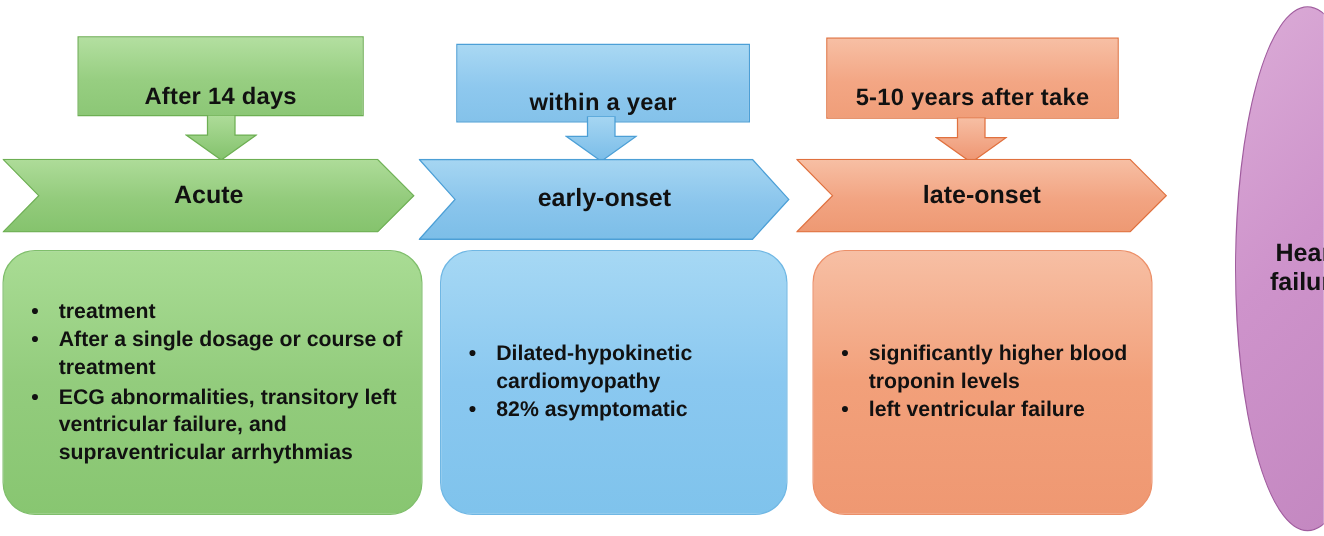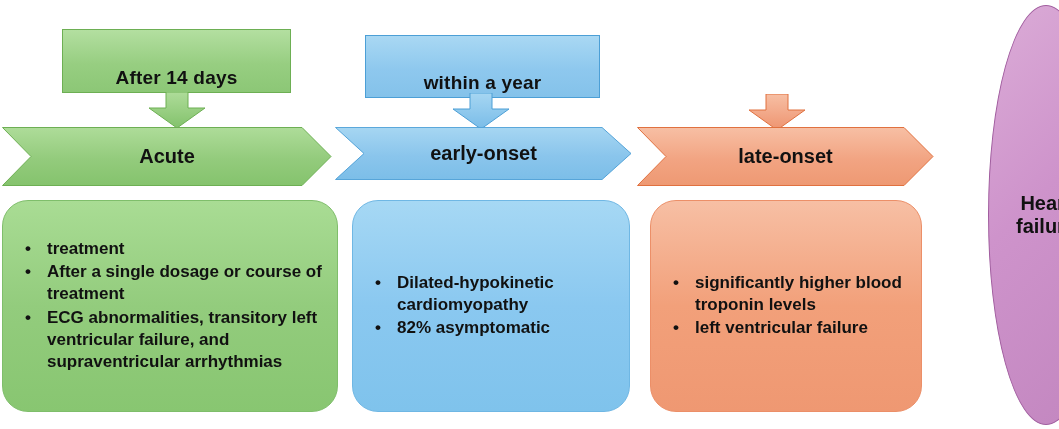--- a/index.html
+++ b/index.html
@@ -129,21 +129,21 @@
   <svg class="down-arrow" style="left:452px; top:93px; width:58px; height:37px;" viewBox="0 0 58 37">
     <defs>
       <linearGradient id="bGrad" x1="0" y1="0" x2="0" y2="1">
         <stop offset="0%" stop-color="#A6D6F2"></stop>
           <stop offset="100%" stop-color="#79BCE8"></stop>
       </linearGradient>
     </defs>
     <path d="M18,0 L40,0 L40,16 L57,16 L29,36 L1,16 L18,16 Z" fill="url(#bGrad)" stroke="#4C9FD6" stroke-width="1"></path>
   </svg>
 
-  <div class="chevron" style="left:335px; top:127px; width:297px; height:53px;">
+  <div class="chevron" style="left:335px; top:127px; width:297px; height:65px;">
     <svg viewBox="0 0 297 59" preserveAspectRatio="none">
       <defs>
         <linearGradient id="bChev" x1="0" y1="0" x2="0" y2="1">
           <stop offset="0%" stop-color="#A6D6F2"></stop>
           <stop offset="55%" stop-color="#8AC5EC"></stop>
           <stop offset="100%" stop-color="#7CBEE8"></stop>
         </linearGradient>
       </defs>
       <path d="M0.5,0.5 L267,0.5 L296,29.5 L267,58.5 L0.5,58.5 L29,29.5 Z" fill="url(#bChev)" stroke="#4C9FD6" stroke-width="1"></path>
     </svg>
@@ -158,20 +158,25 @@
         <span class="dot">•</span>
         <span>Dilated-hypokinetic cardiomyopathy</span>
       </li>
       <li style="font-size:17px;">
         <span class="dot">•</span>
         <span>82% asymptomatic</span>
       </li>
     </ul>
   </div>
 
+  <div class="timing-box" style="left:661px; top:30px; width:234px; height:65px;
+              background:linear-gradient(180deg,#F7BFA4 0%,#F3A684 55%,#F09E79 100%);
+              border:1px solid #E0713F; font-size:19px;">
+    <span class="tlabel">5-10 years after take</span>
+  </div>
 
   <svg class="down-arrow" style="left:748px; top:94px; width:58px; height:37px;" viewBox="0 0 58 37">
     <defs>
       <linearGradient id="oGrad" x1="0" y1="0" x2="0" y2="1">
         <stop offset="0%" stop-color="#F7BFA4"></stop>
           <stop offset="100%" stop-color="#EE9470"></stop>
       </linearGradient>
     </defs>
     <path d="M18,0 L40,0 L40,16 L57,16 L29,36 L1,16 L18,16 Z" fill="url(#oGrad)" stroke="#E0713F" stroke-width="1"></path>
   </svg>

